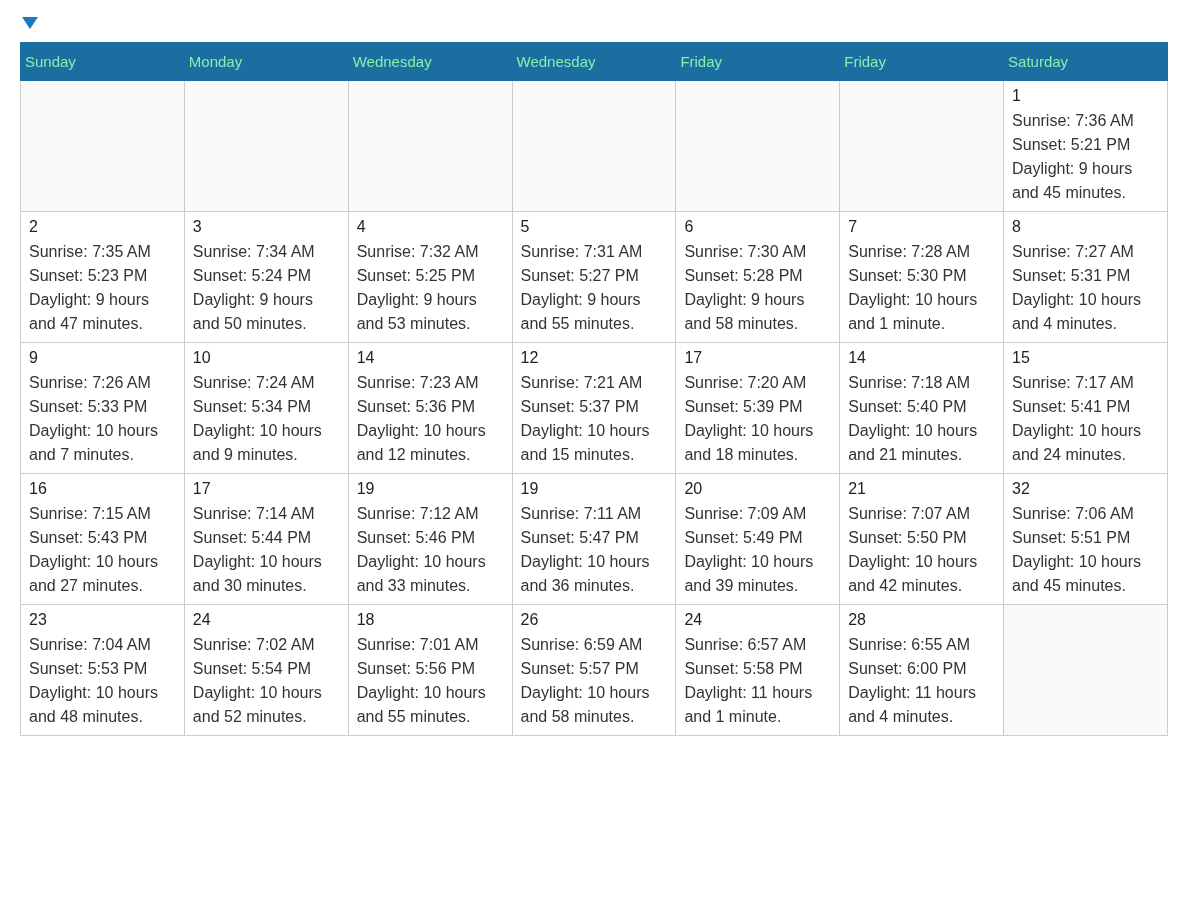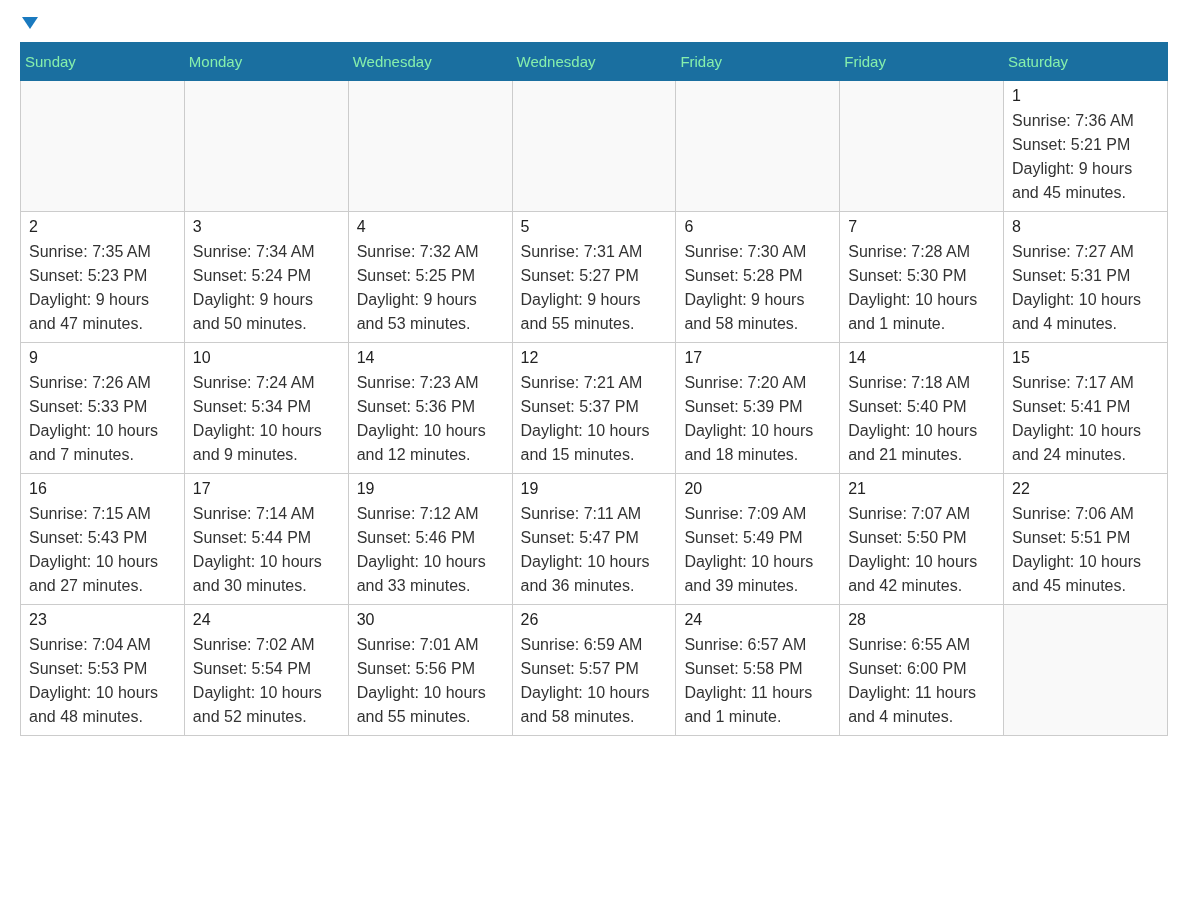--- a/index.html
+++ b/index.html
@@ -225,35 +225,35 @@
         </td>
         <td>
           <span class="day-number">20</span>
           <div class="day-info">Sunrise: 7:09 AM<br>Sunset: 5:49 PM<br>Daylight: 10 hours and 39 minutes.</div>
         </td>
         <td>
           <span class="day-number">21</span>
           <div class="day-info">Sunrise: 7:07 AM<br>Sunset: 5:50 PM<br>Daylight: 10 hours and 42 minutes.</div>
         </td>
         <td>
-          <span class="day-number">22</span>
+          <span class="day-number">32</span>
           <div class="day-info">Sunrise: 7:06 AM<br>Sunset: 5:51 PM<br>Daylight: 10 hours and 45 minutes.</div>
         </td>
       </tr>
       <tr class="row-divider">
         <td>
           <span class="day-number">23</span>
           <div class="day-info">Sunrise: 7:04 AM<br>Sunset: 5:53 PM<br>Daylight: 10 hours and 48 minutes.</div>
         </td>
         <td>
           <span class="day-number">24</span>
           <div class="day-info">Sunrise: 7:02 AM<br>Sunset: 5:54 PM<br>Daylight: 10 hours and 52 minutes.</div>
         </td>
         <td>
-          <span class="day-number">30</span>
+          <span class="day-number">18</span>
           <div class="day-info">Sunrise: 7:01 AM<br>Sunset: 5:56 PM<br>Daylight: 10 hours and 55 minutes.</div>
         </td>
         <td>
           <span class="day-number">26</span>
           <div class="day-info">Sunrise: 6:59 AM<br>Sunset: 5:57 PM<br>Daylight: 10 hours and 58 minutes.</div>
         </td>
         <td>
           <span class="day-number">24</span>
           <div class="day-info">Sunrise: 6:57 AM<br>Sunset: 5:58 PM<br>Daylight: 11 hours and 1 minute.</div>
         </td>

